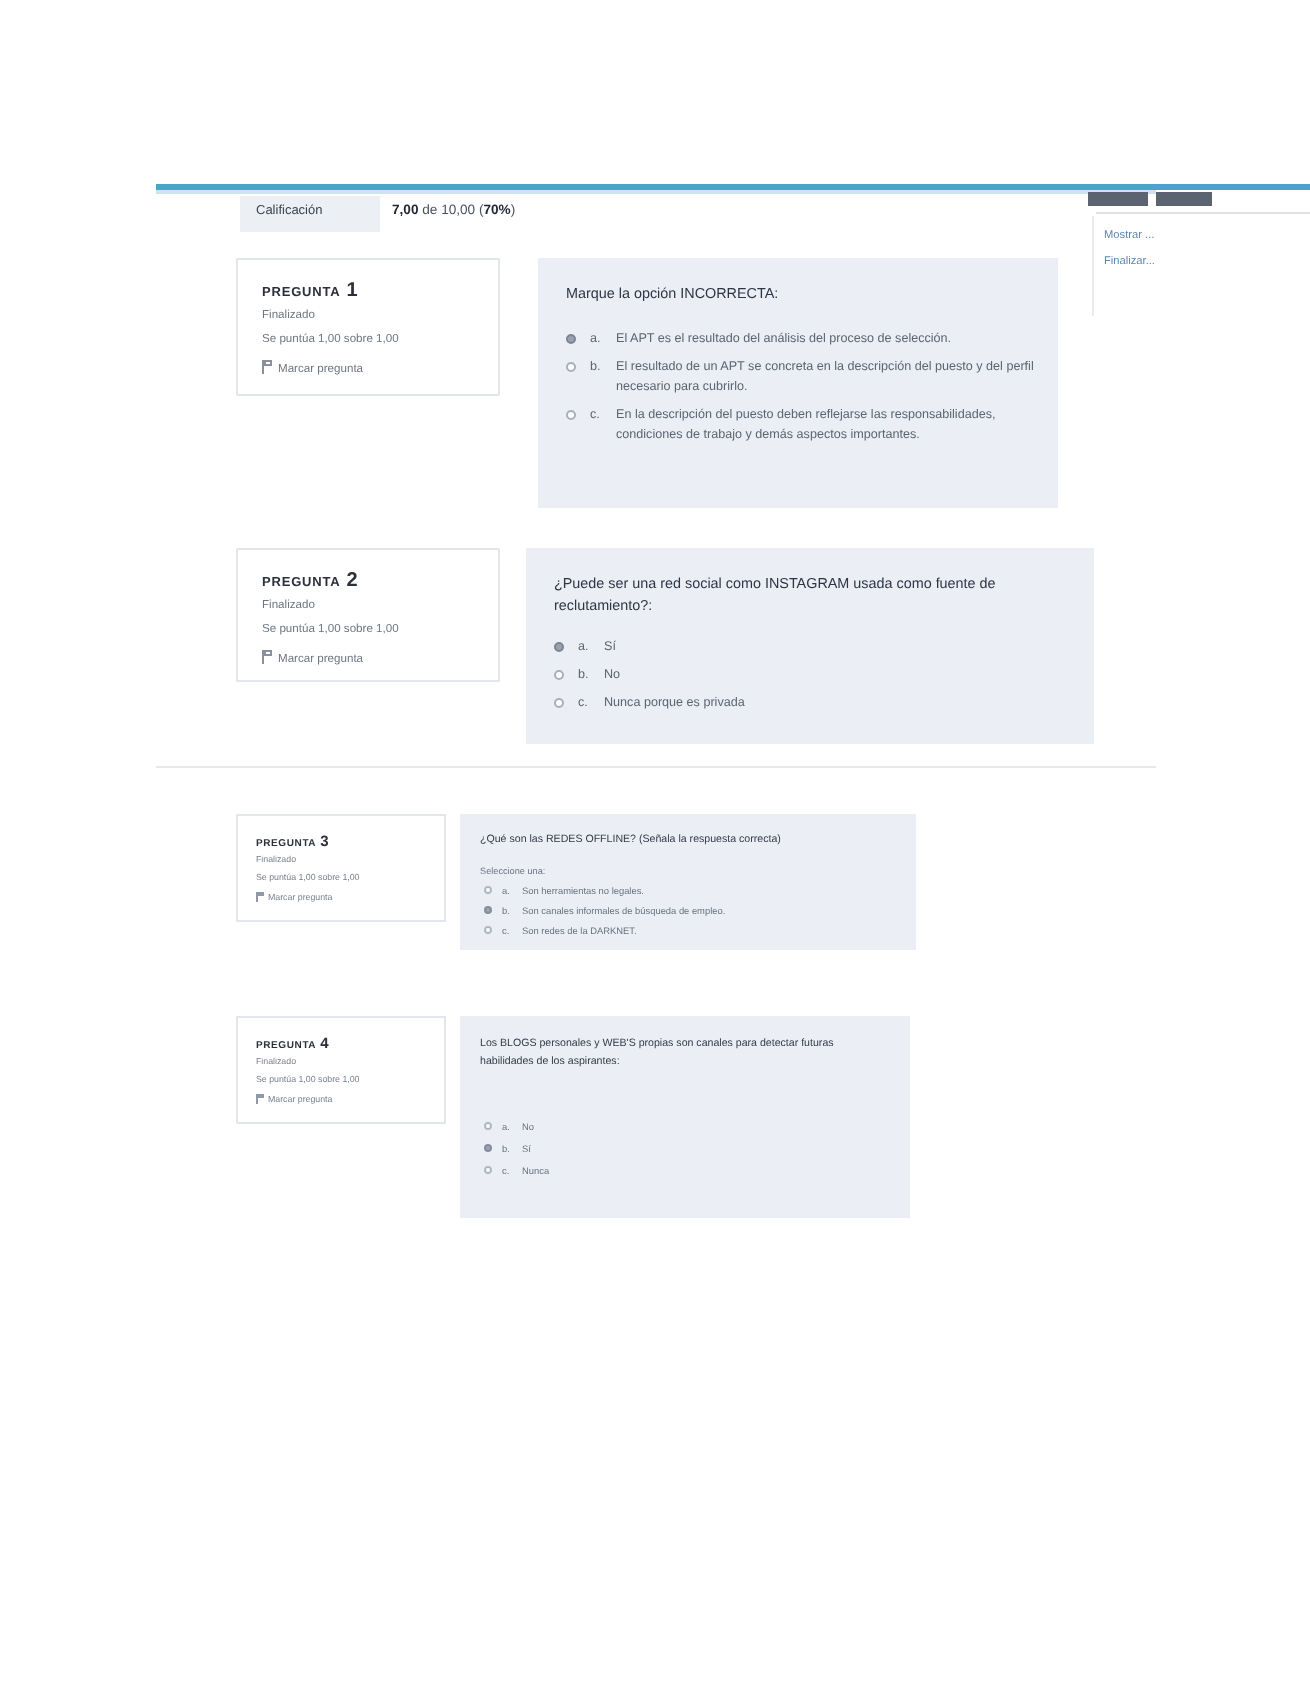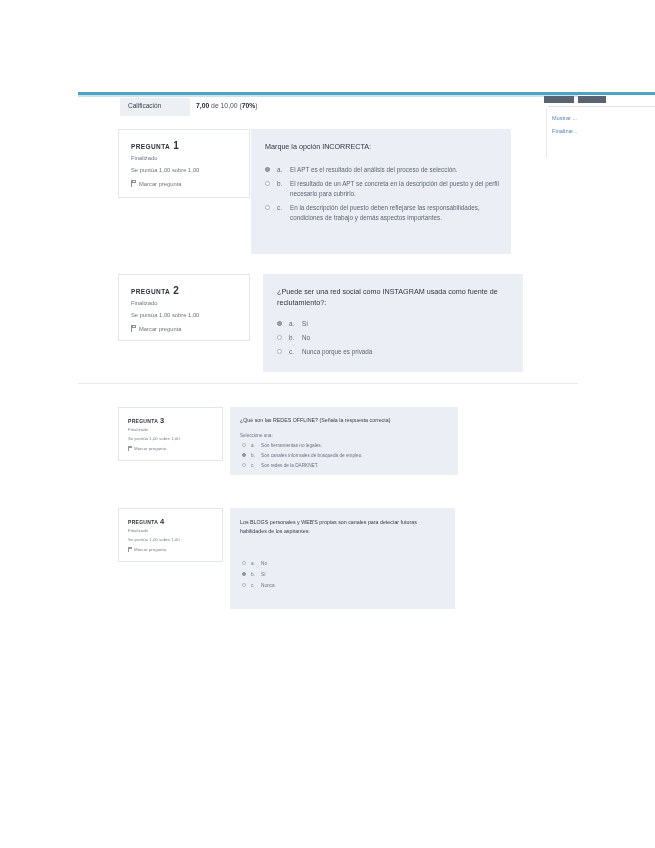--- a/index.html
+++ b/index.html
@@ -385,21 +385,21 @@
       <div class="grade-value"><b>7,00</b><span> de 10,00 (</span><b>70%</b><span>)</span></div>
     </div>
 
     <div class="qbox-lg" style="left:40px; top:37px; height:67px;">
       <div class="qnum"><span>PREGUNTA</span><span class="big">1</span></div>
       <div class="qline l1">Finalizado</div>
       <div class="qline l2">Se puntúa 1,00 sobre 1,00</div>
       <div class="qline l3"><span class="flag-ico"></span><span>Marcar pregunta</span></div>
     </div>
 
-    <div class="qpanel-lg" style="left:173px; top:37px; width:260px; height:125px;">
+    <div class="qpanel-lg" style="left:191px; top:37px; width:260px; height:125px;">
       <div class="qtext-lg" style="top:12px;">Marque la opción INCORRECTA:</div>
       <div class="opt-lg" style="left:14px; top:36px; width:240px;">
         <span class="radio on"></span>
         <span class="ltr">a.</span>
         <span class="txt">El APT es el resultado del análisis del proceso de selección.</span>
       </div>
       <div class="opt-lg" style="left:14px; top:50px; width:240px;">
         <span class="radio"></span>
         <span class="ltr">b.</span>
         <span class="txt">El resultado de un APT se concreta en la descripción del puesto y del perfil necesario para cubrirlo.</span>
@@ -411,21 +411,21 @@
       </div>
     </div>
 
     <div class="qbox-lg" style="left:40px; top:182px; height:65px;">
       <div class="qnum"><span>PREGUNTA</span><span class="big">2</span></div>
       <div class="qline l1">Finalizado</div>
       <div class="qline l2">Se puntúa 1,00 sobre 1,00</div>
       <div class="qline l3"><span class="flag-ico"></span><span>Marcar pregunta</span></div>
     </div>
 
-    <div class="qpanel-lg" style="left:185px; top:182px; width:260px; height:98px;">
+    <div class="qpanel-lg" style="left:185px; top:182px; width:260px; height:98px;padding-left:24px;">
       <div class="qtext-lg" style="top:12px;">¿Puede ser una red social como INSTAGRAM usada como fuente de reclutamiento?:</div>
       <div class="opt-lg" style="left:14px; top:45px; width:240px;">
         <span class="radio on"></span>
         <span class="ltr">a.</span>
         <span class="txt">Sí</span>
       </div>
       <div class="opt-lg" style="left:14px; top:59px; width:240px;">
         <span class="radio"></span>
         <span class="ltr">b.</span>
         <span class="txt">No</span>

